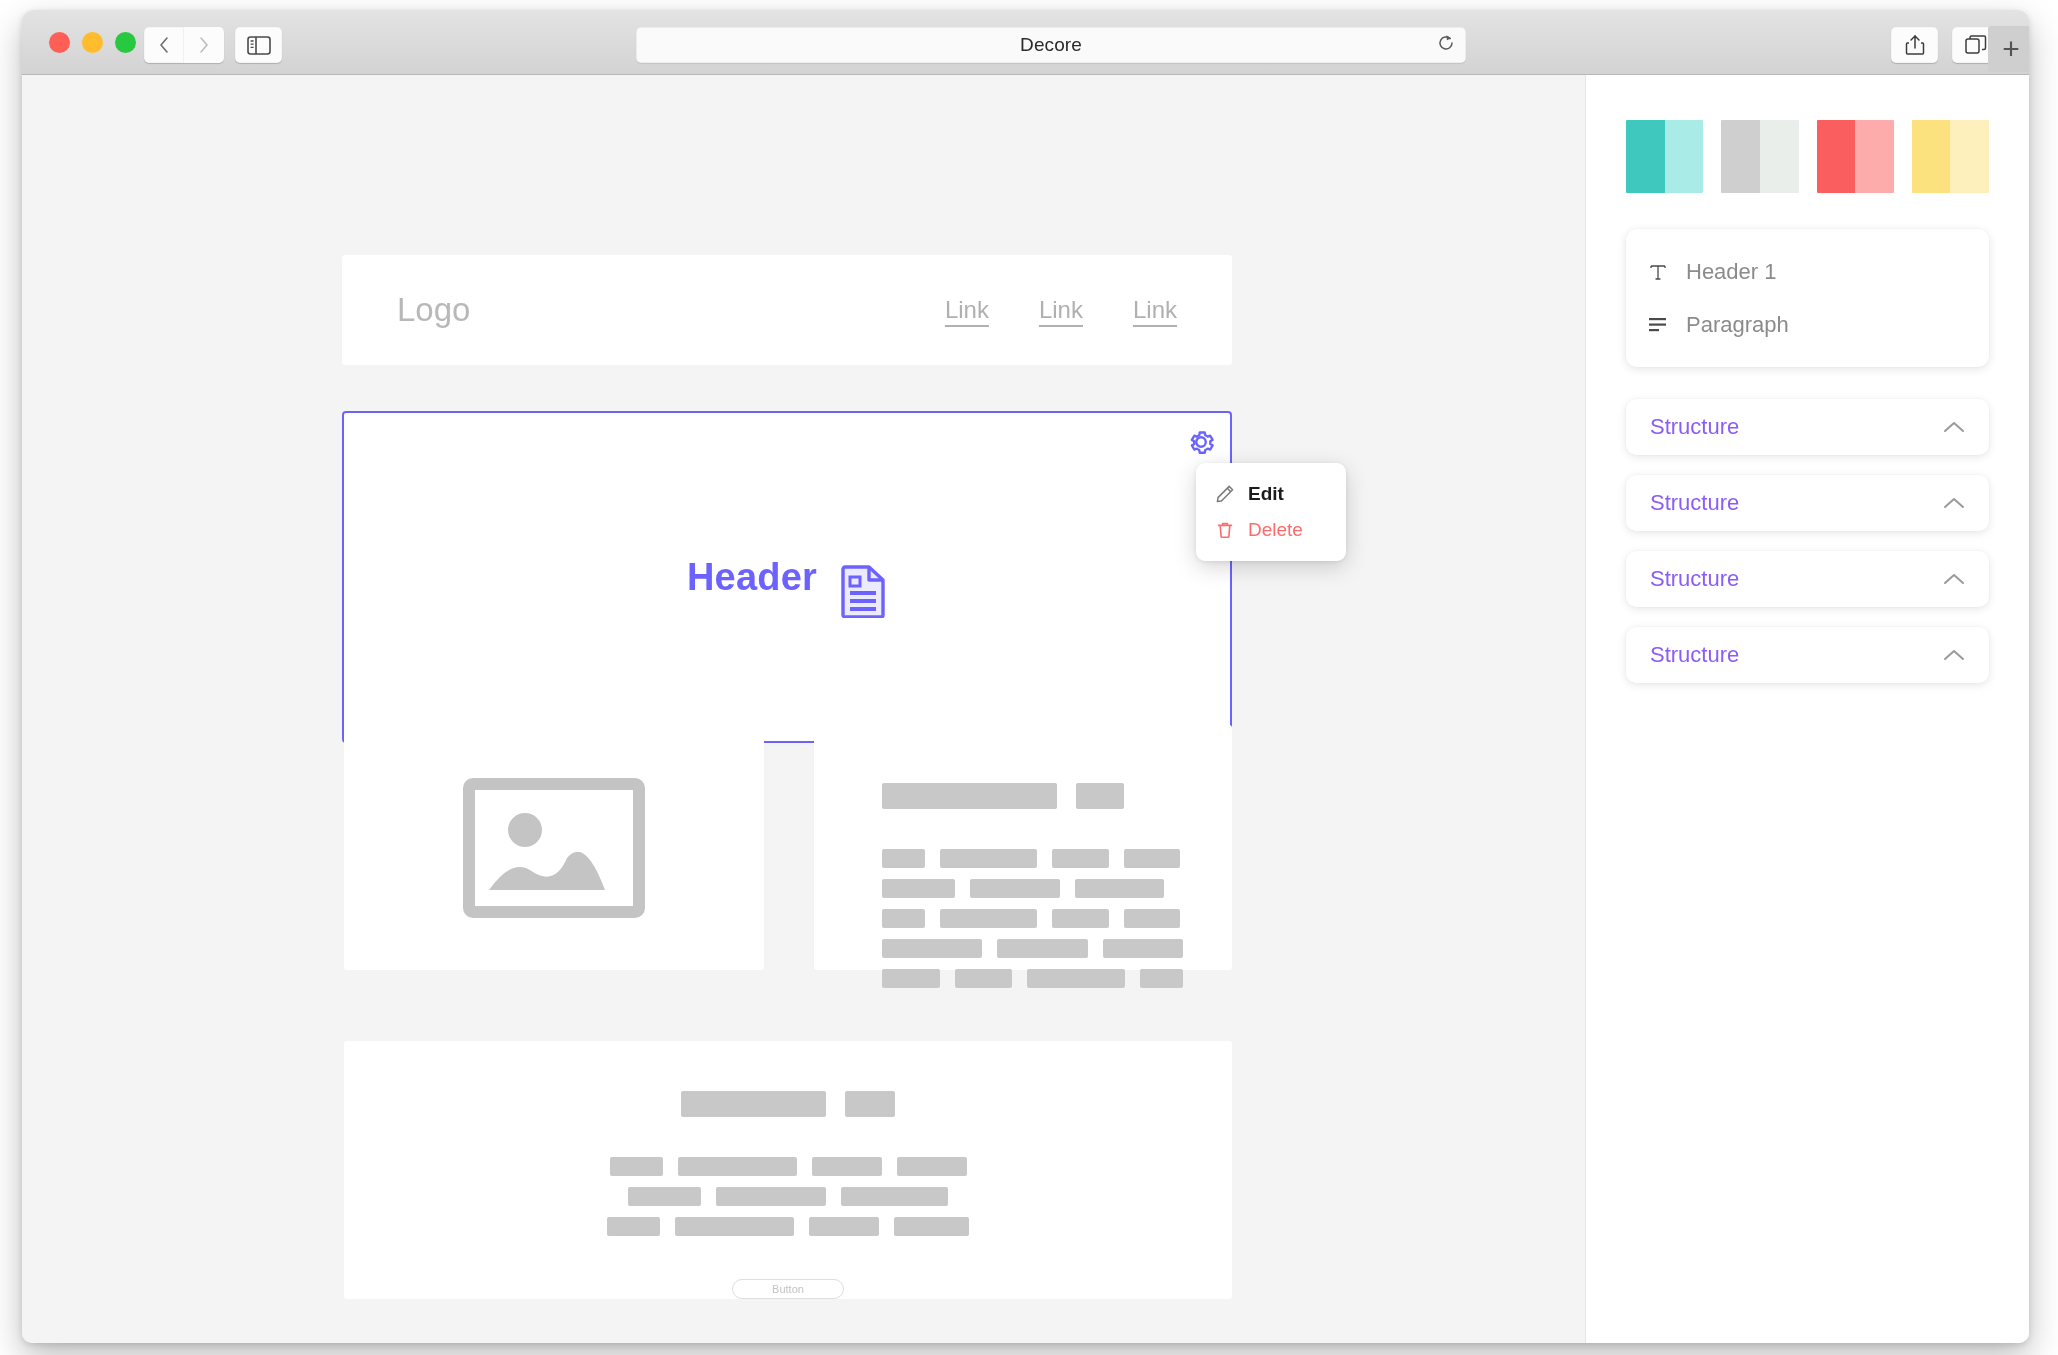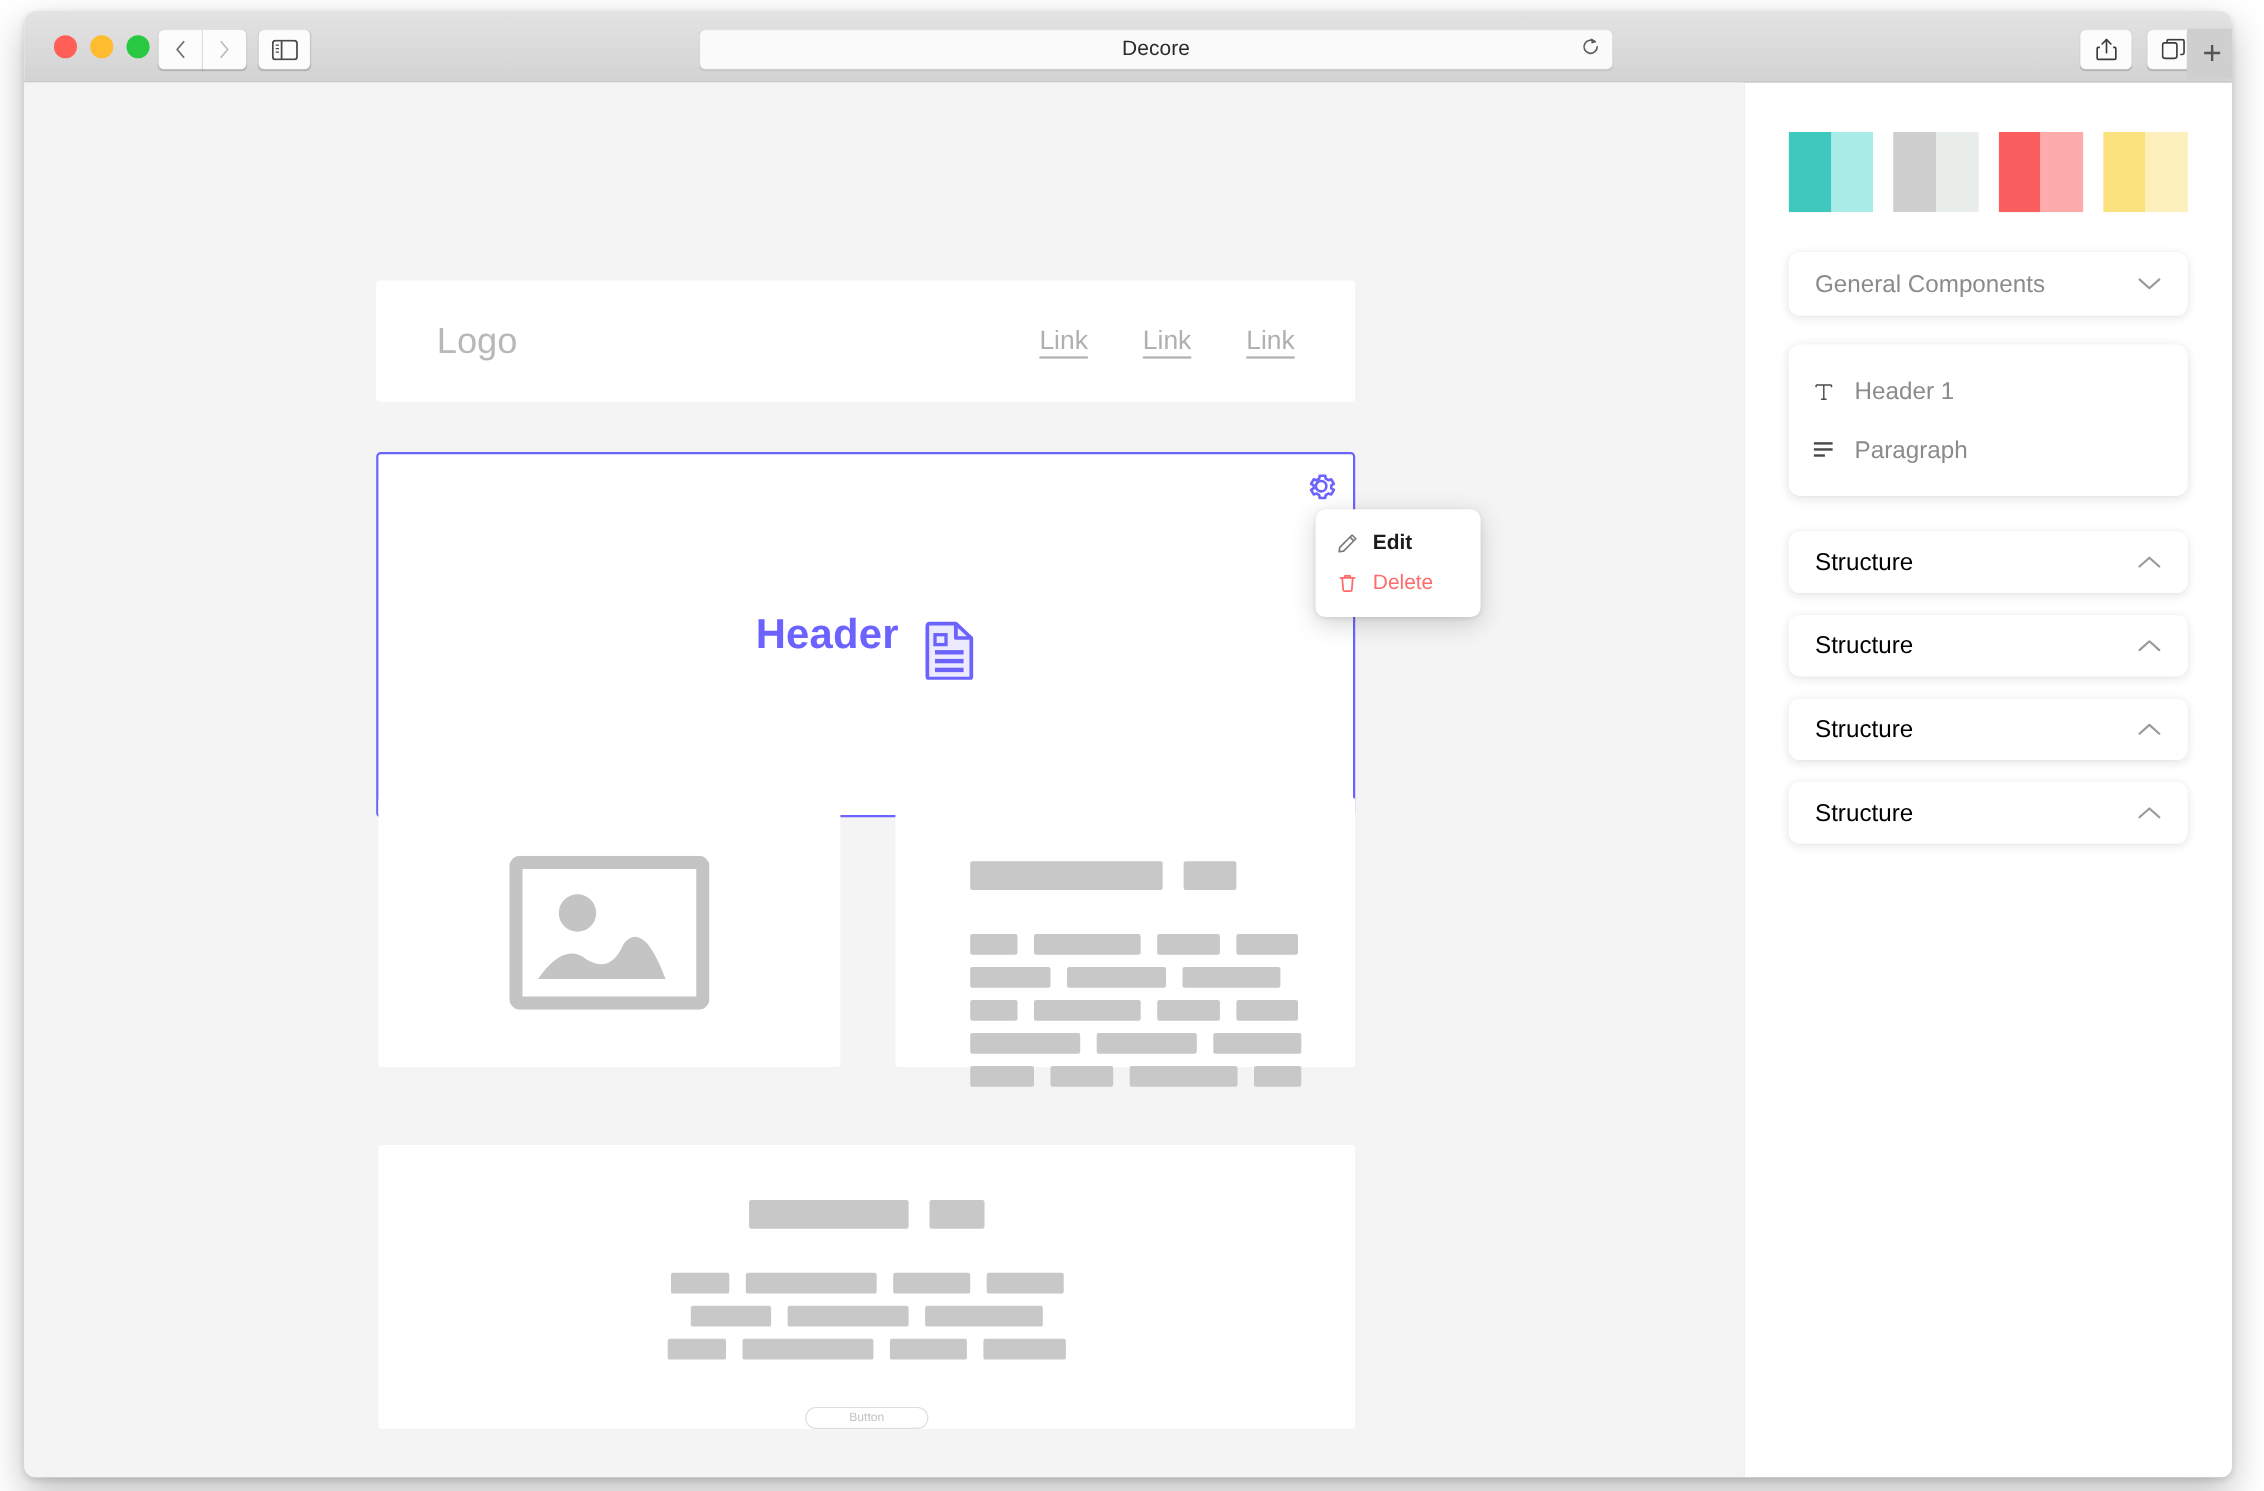--- a/index.html
+++ b/index.html
@@ -295,21 +295,21 @@
 
   .struct-pill {
     height: 56px;
     background: #ffffff;
     border-radius: 10px;
     box-shadow: 0 2px 9px rgba(0,0,0,0.10), 0 0 0 0.5px rgba(0,0,0,0.025);
     display: flex;
     align-items: center;
     padding: 0 24px;
     font-size: 22px;
-    color: #000000;
+    color: #8b5cf6;
     margin-bottom: 20px;
     cursor: pointer;
   }
   .struct-pill .cap { flex: 1; }
 </style>
 </head>
 <body>
 
 <div class="window">
 
@@ -504,26 +504,20 @@
         <div class="swatch">
             <span style="background:#fb5e5e"></span>
             <span style="background:#feabab"></span>
           </div>
         <div class="swatch">
             <span style="background:#fbe27e"></span>
             <span style="background:#fdf0bd"></span>
           </div>
       </div>
 
-      <div class="select-pill">
-        <span class="cap">General Components</span>
-        <svg width="22" height="14" viewBox="0 0 22 14">
-            <path d="M2 3 L11 11 L20 3" fill="none" stroke="#9a9a9a" stroke-width="2" stroke-linecap="round" stroke-linejoin="round"></path>
-          </svg>
-      </div>
 
       <div class="comp-list">
 
         <div class="comp-item">
           <span class="ci-icon">
             <svg width="20" height="20" viewBox="0 0 20 20">
                 <path d="M3 4 h14 M3 4 v2 M17 4 v2 M10 4 v13 M7.5 17 h5" fill="none" stroke="currentColor" stroke-width="1.3"></path>
               </svg>
           </span>
           <span>Header 1</span>

